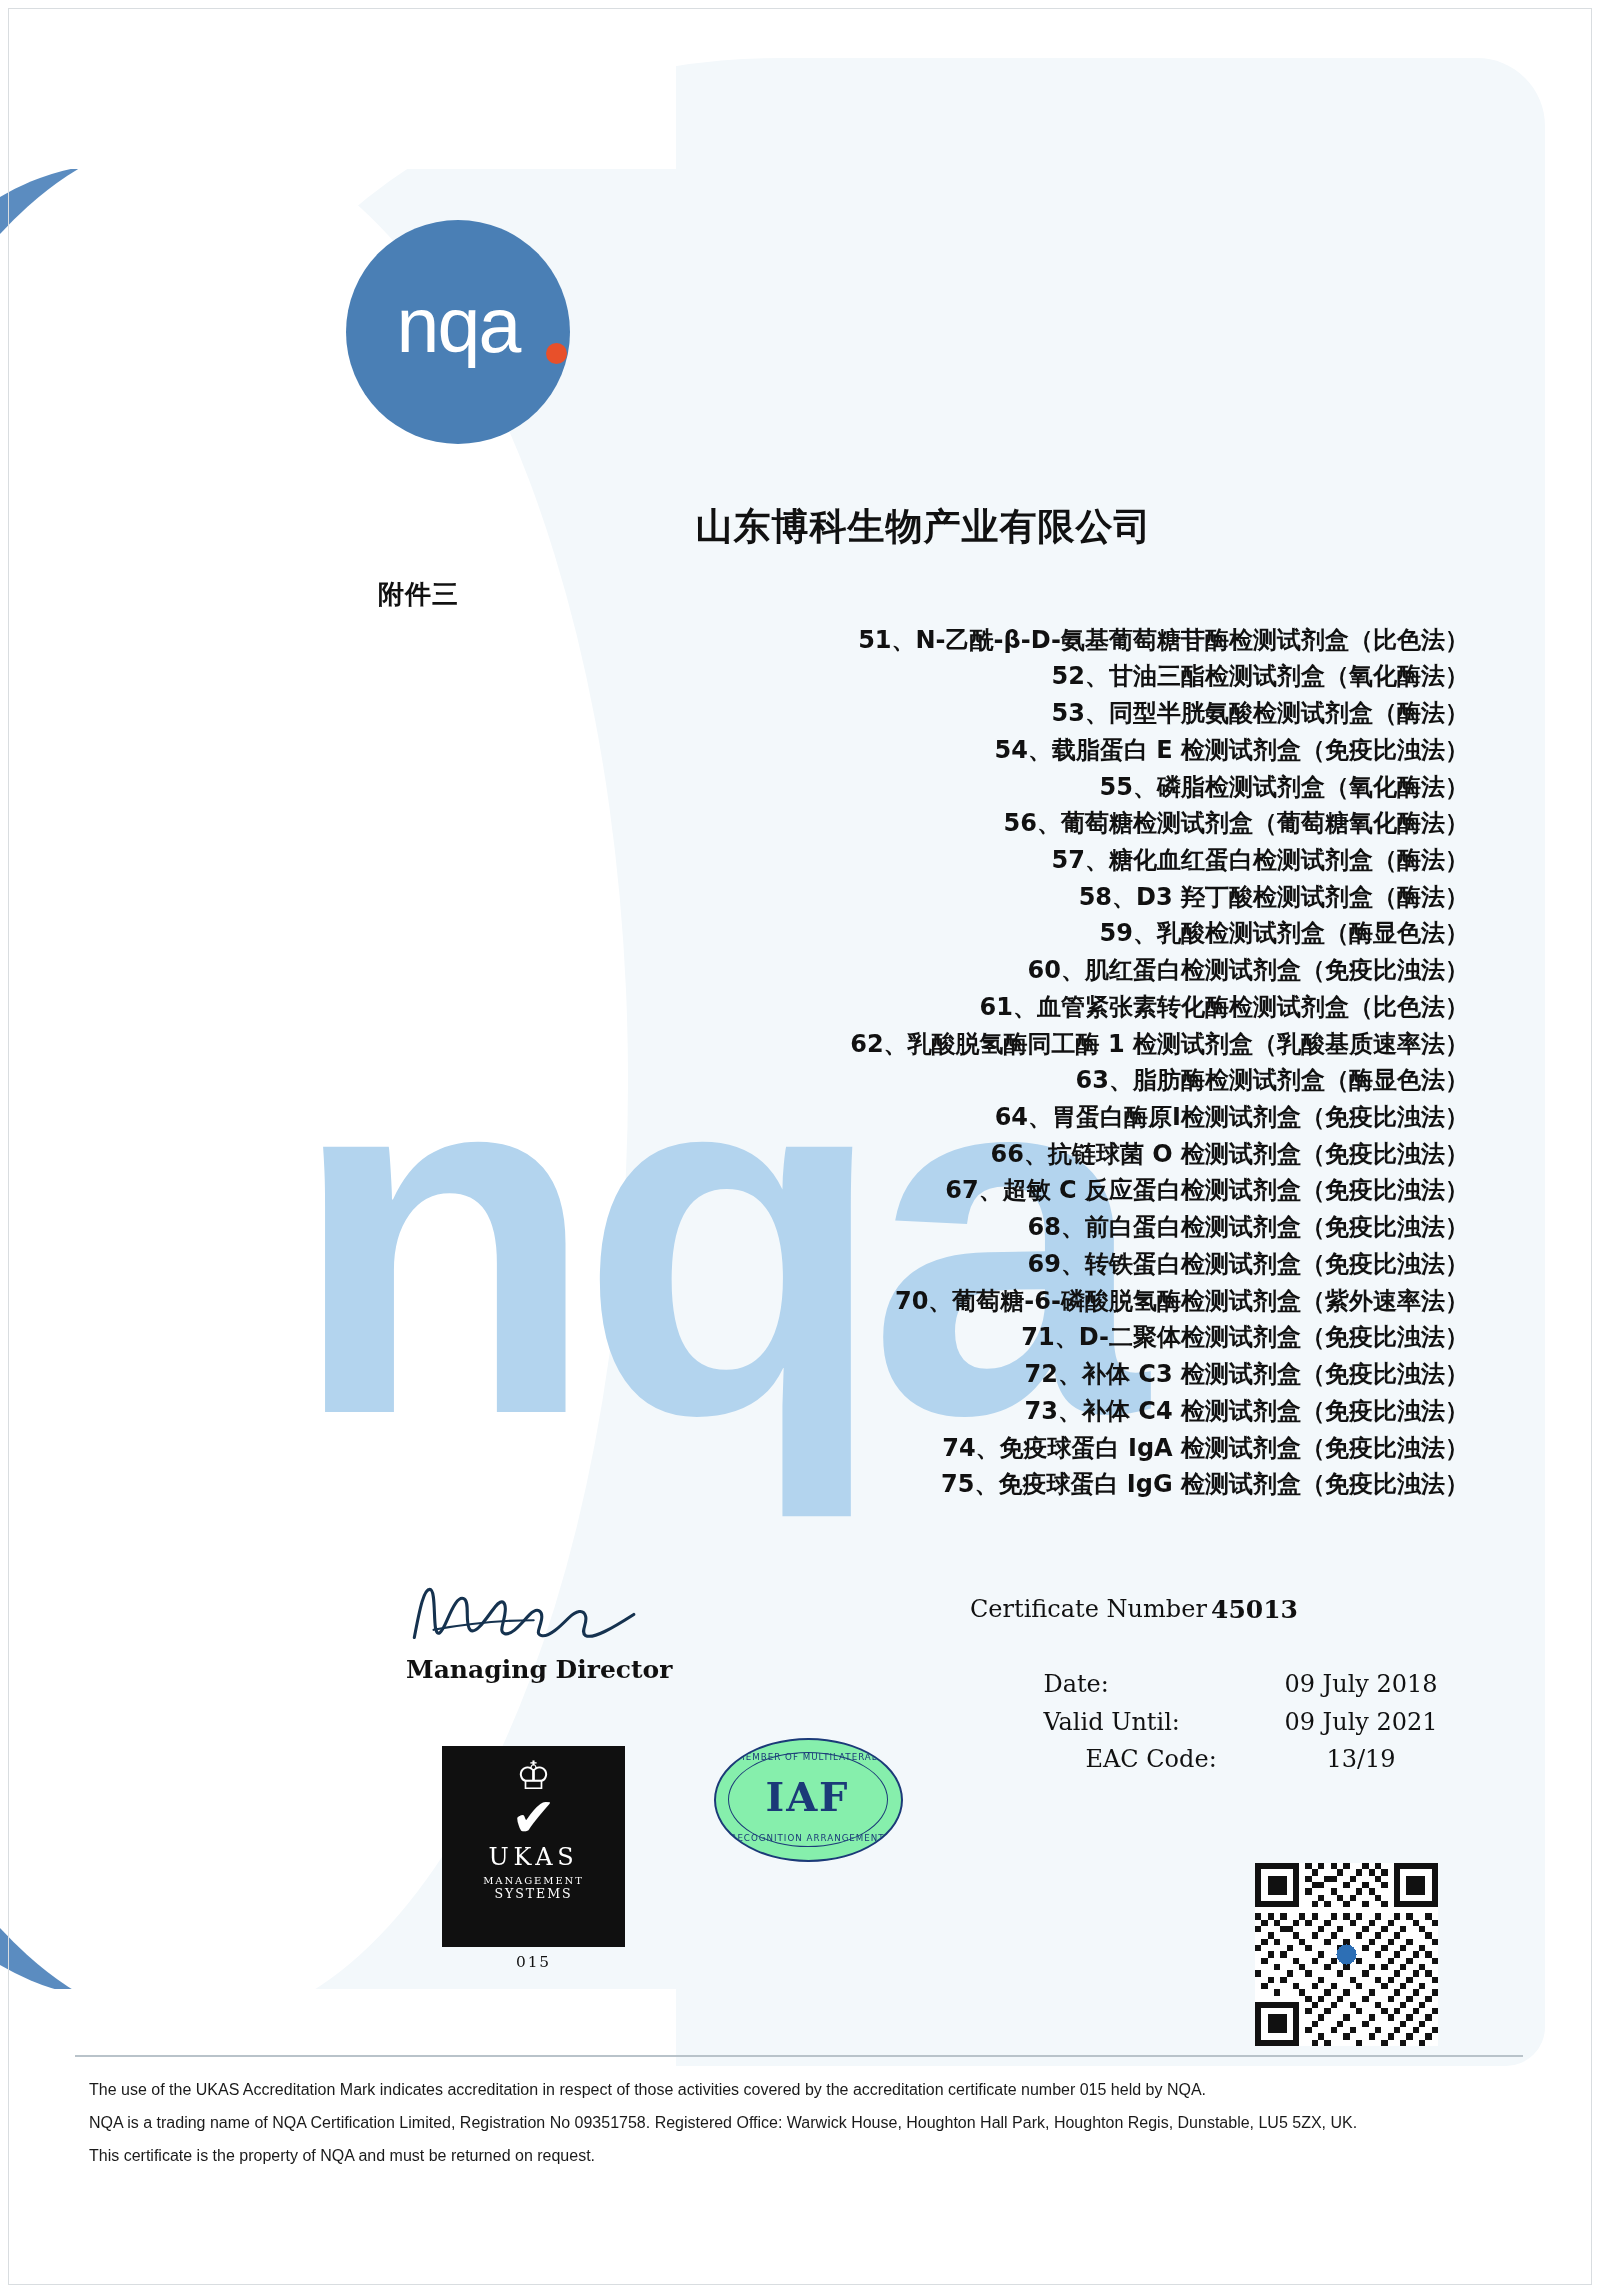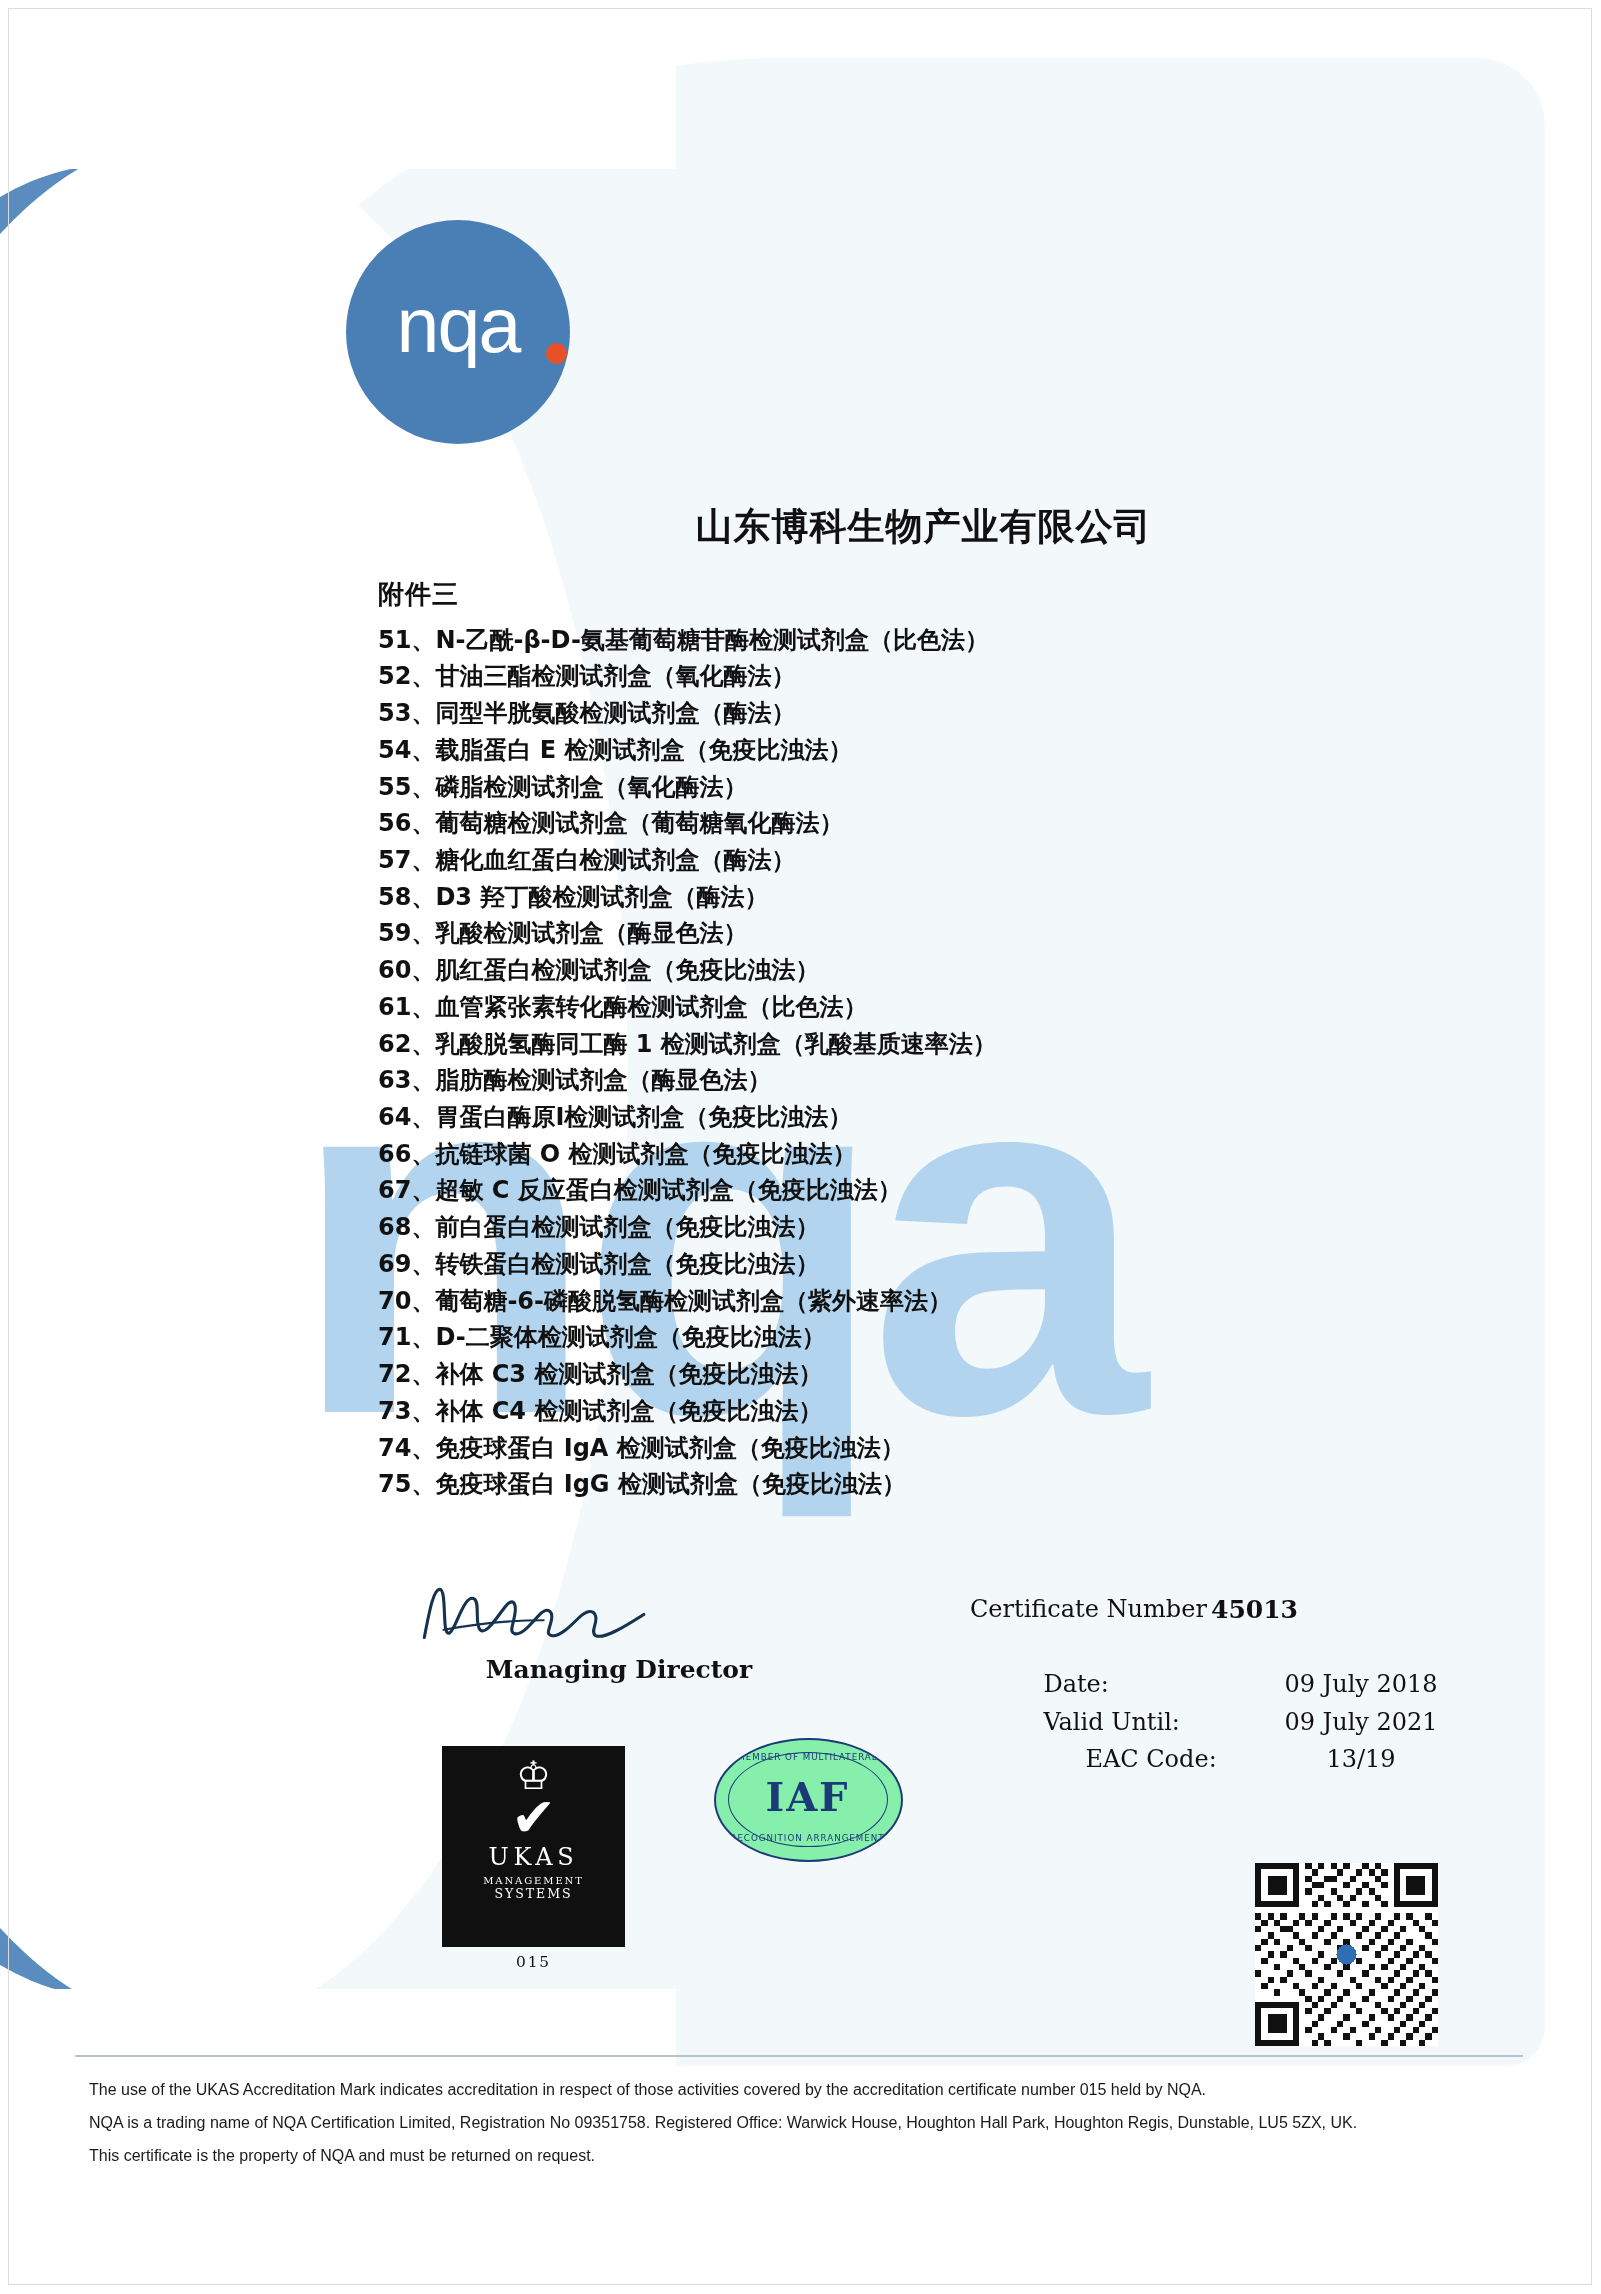--- a/index.html
+++ b/index.html
@@ -175,29 +175,29 @@
     margin-bottom: 9.7px;
     letter-spacing: 1px;
   }
   .item-line {
     font-family: "DejaVu Sans", sans-serif;
     font-size: 24px;
     font-weight: 700;
     color: #111111;
     line-height: 1.53;
     white-space: nowrap;
+    text-align: right;
   }
 
   
   #signature-block {
     position: absolute;
-    left: 416px;
+    left: 406px;
     top: 1574px;
     width: 406px;
-    text-align: center;
   }
   #signature-mark {
     height: 77px;
     position: relative;
   }
   #signature-mark svg { display: block; }
   #managing-director {
     font-family: "DejaVu Serif", serif;
     font-size: 25px;
     font-weight: 700;

